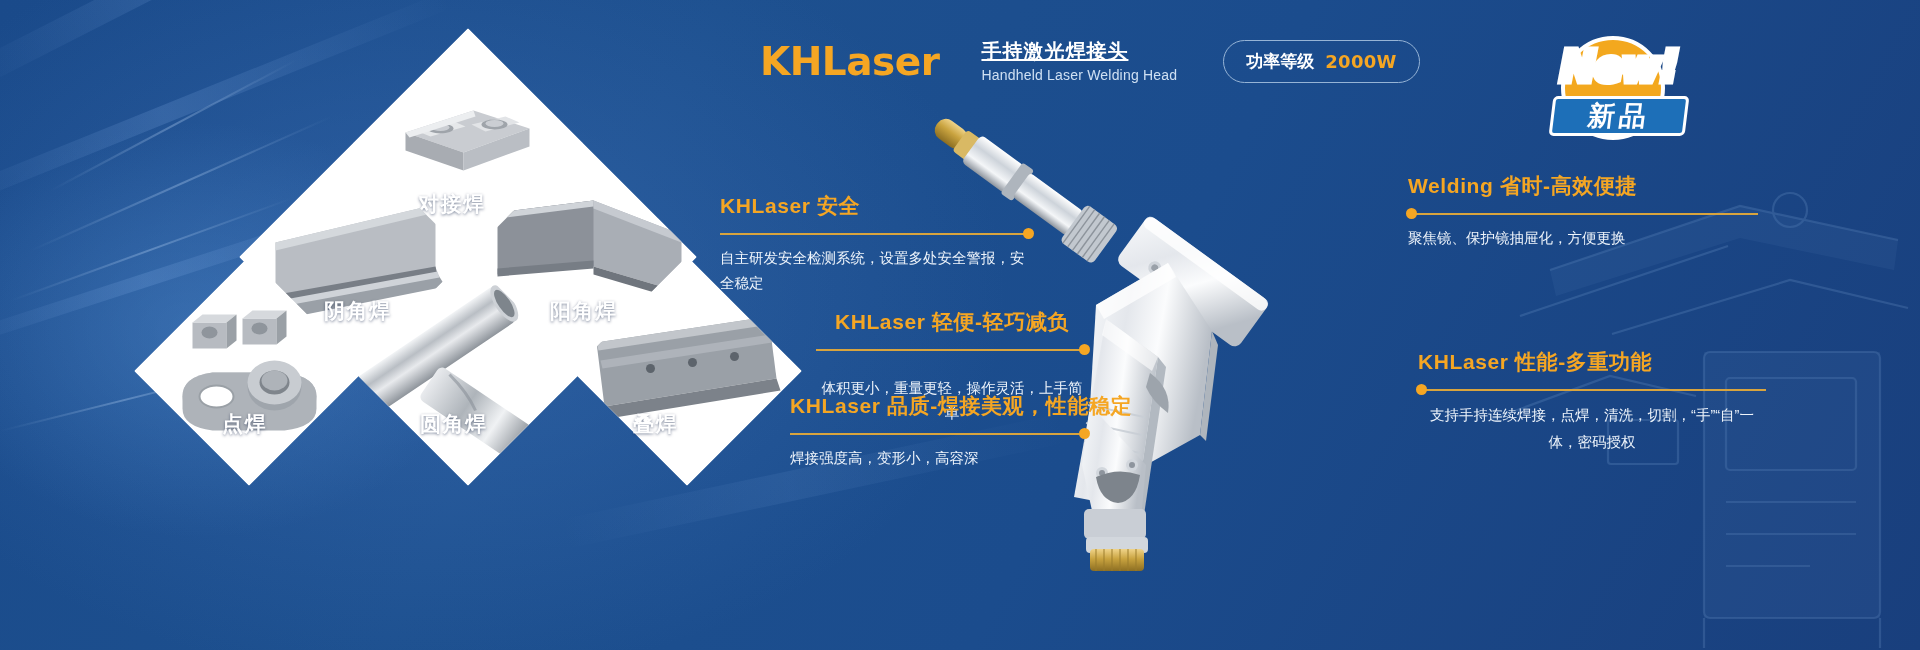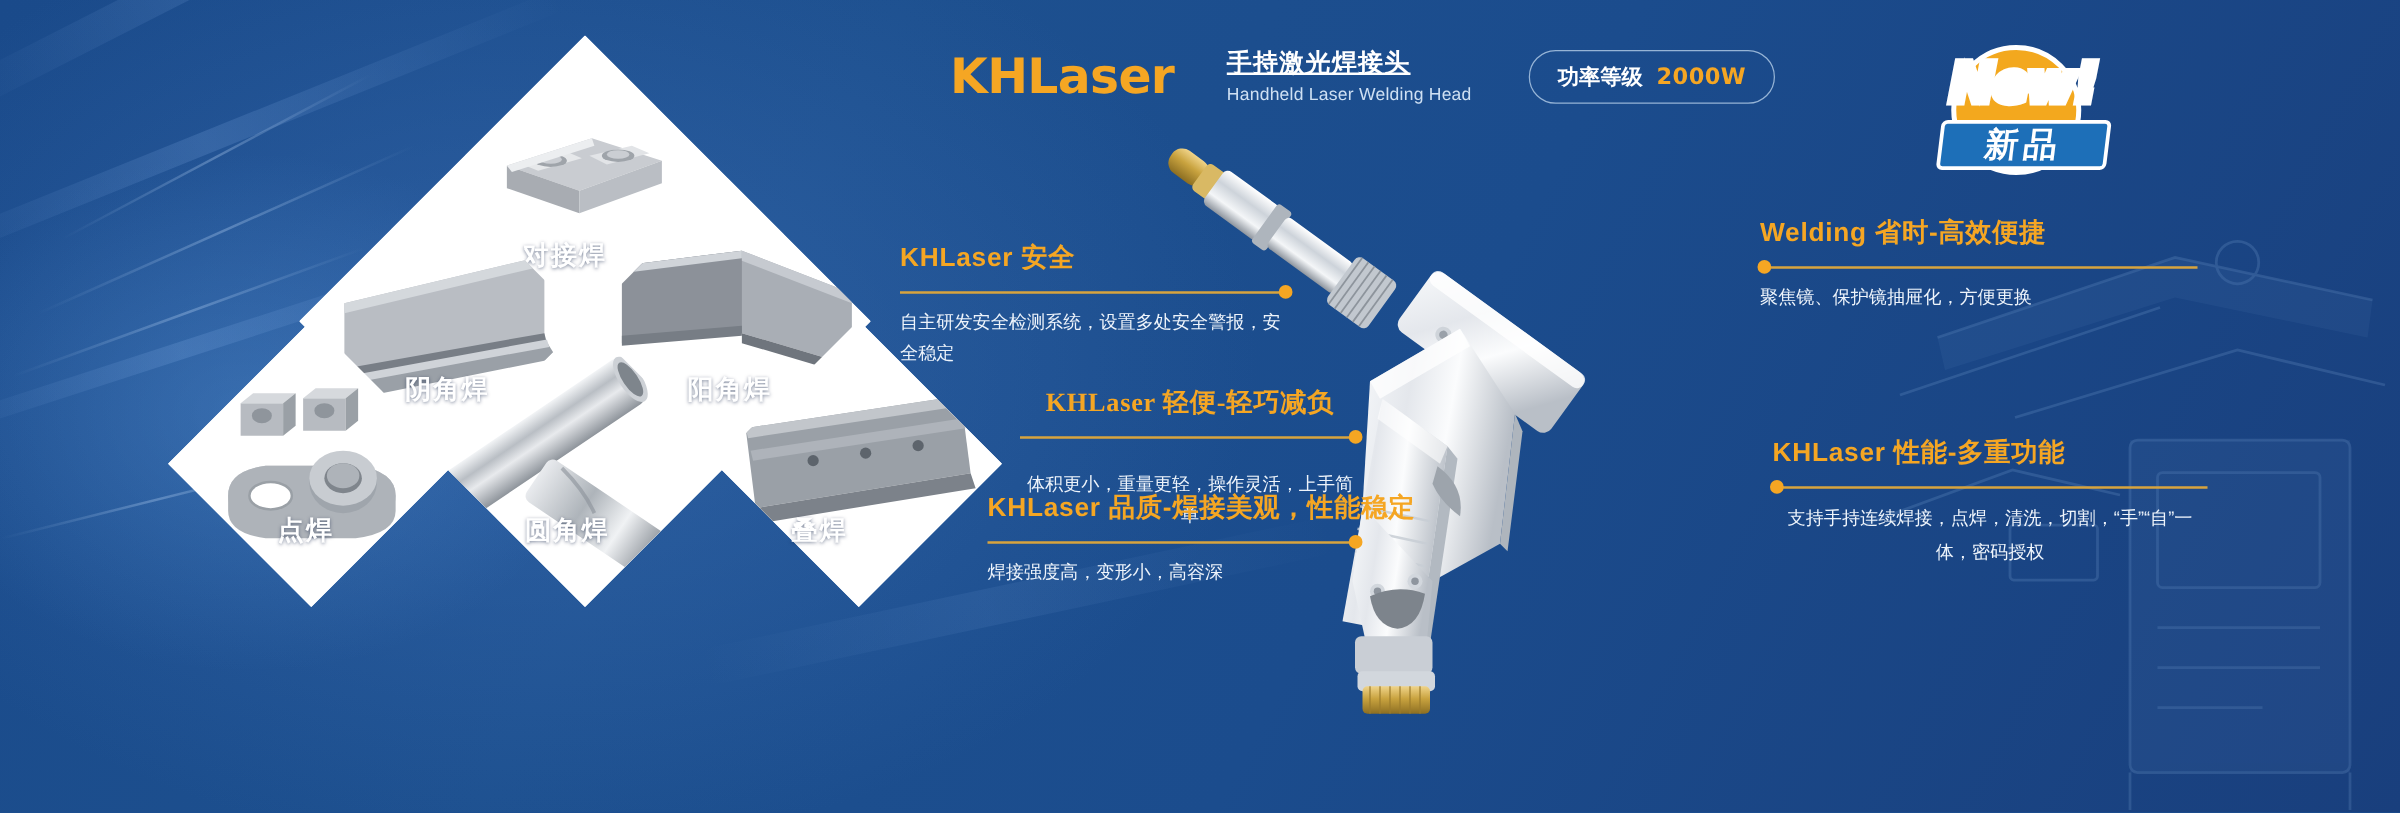--- a/index.html
+++ b/index.html
@@ -364,21 +364,21 @@
 
   <div class="feat" style="left:1408px;top:172px;width:350px;">
     <div class="feat-title">Welding 省时-高效便捷</div>
     <div class="feat-rule dot-left">
       <div class="line"></div>
       <div class="dot"></div>
     </div>
     <div class="feat-body" style="">聚焦镜、保护镜抽屉化，方便更换</div>
   </div>
 
-  <div class="feat" style="left:816px;top:308px;width:272px;font-family:Liberation Serif, serif;">
+  <div class="feat" style="left:816px;top:308px;width:272px;">
     <div class="feat-title" style="text-align:center;">KHLaser 轻便-轻巧减负</div>
     <div class="feat-rule dot-right">
       <div class="line"></div>
       <div class="dot"></div>
     </div>
     <div class="feat-body" style="text-align:center;margin-top:19px;">体积更小，重量更轻，操作灵活，上手简单</div>
   </div>
 
   <div class="feat" style="left:1418px;top:348px;width:348px;">
     <div class="feat-title">KHLaser 性能-多重功能</div>

